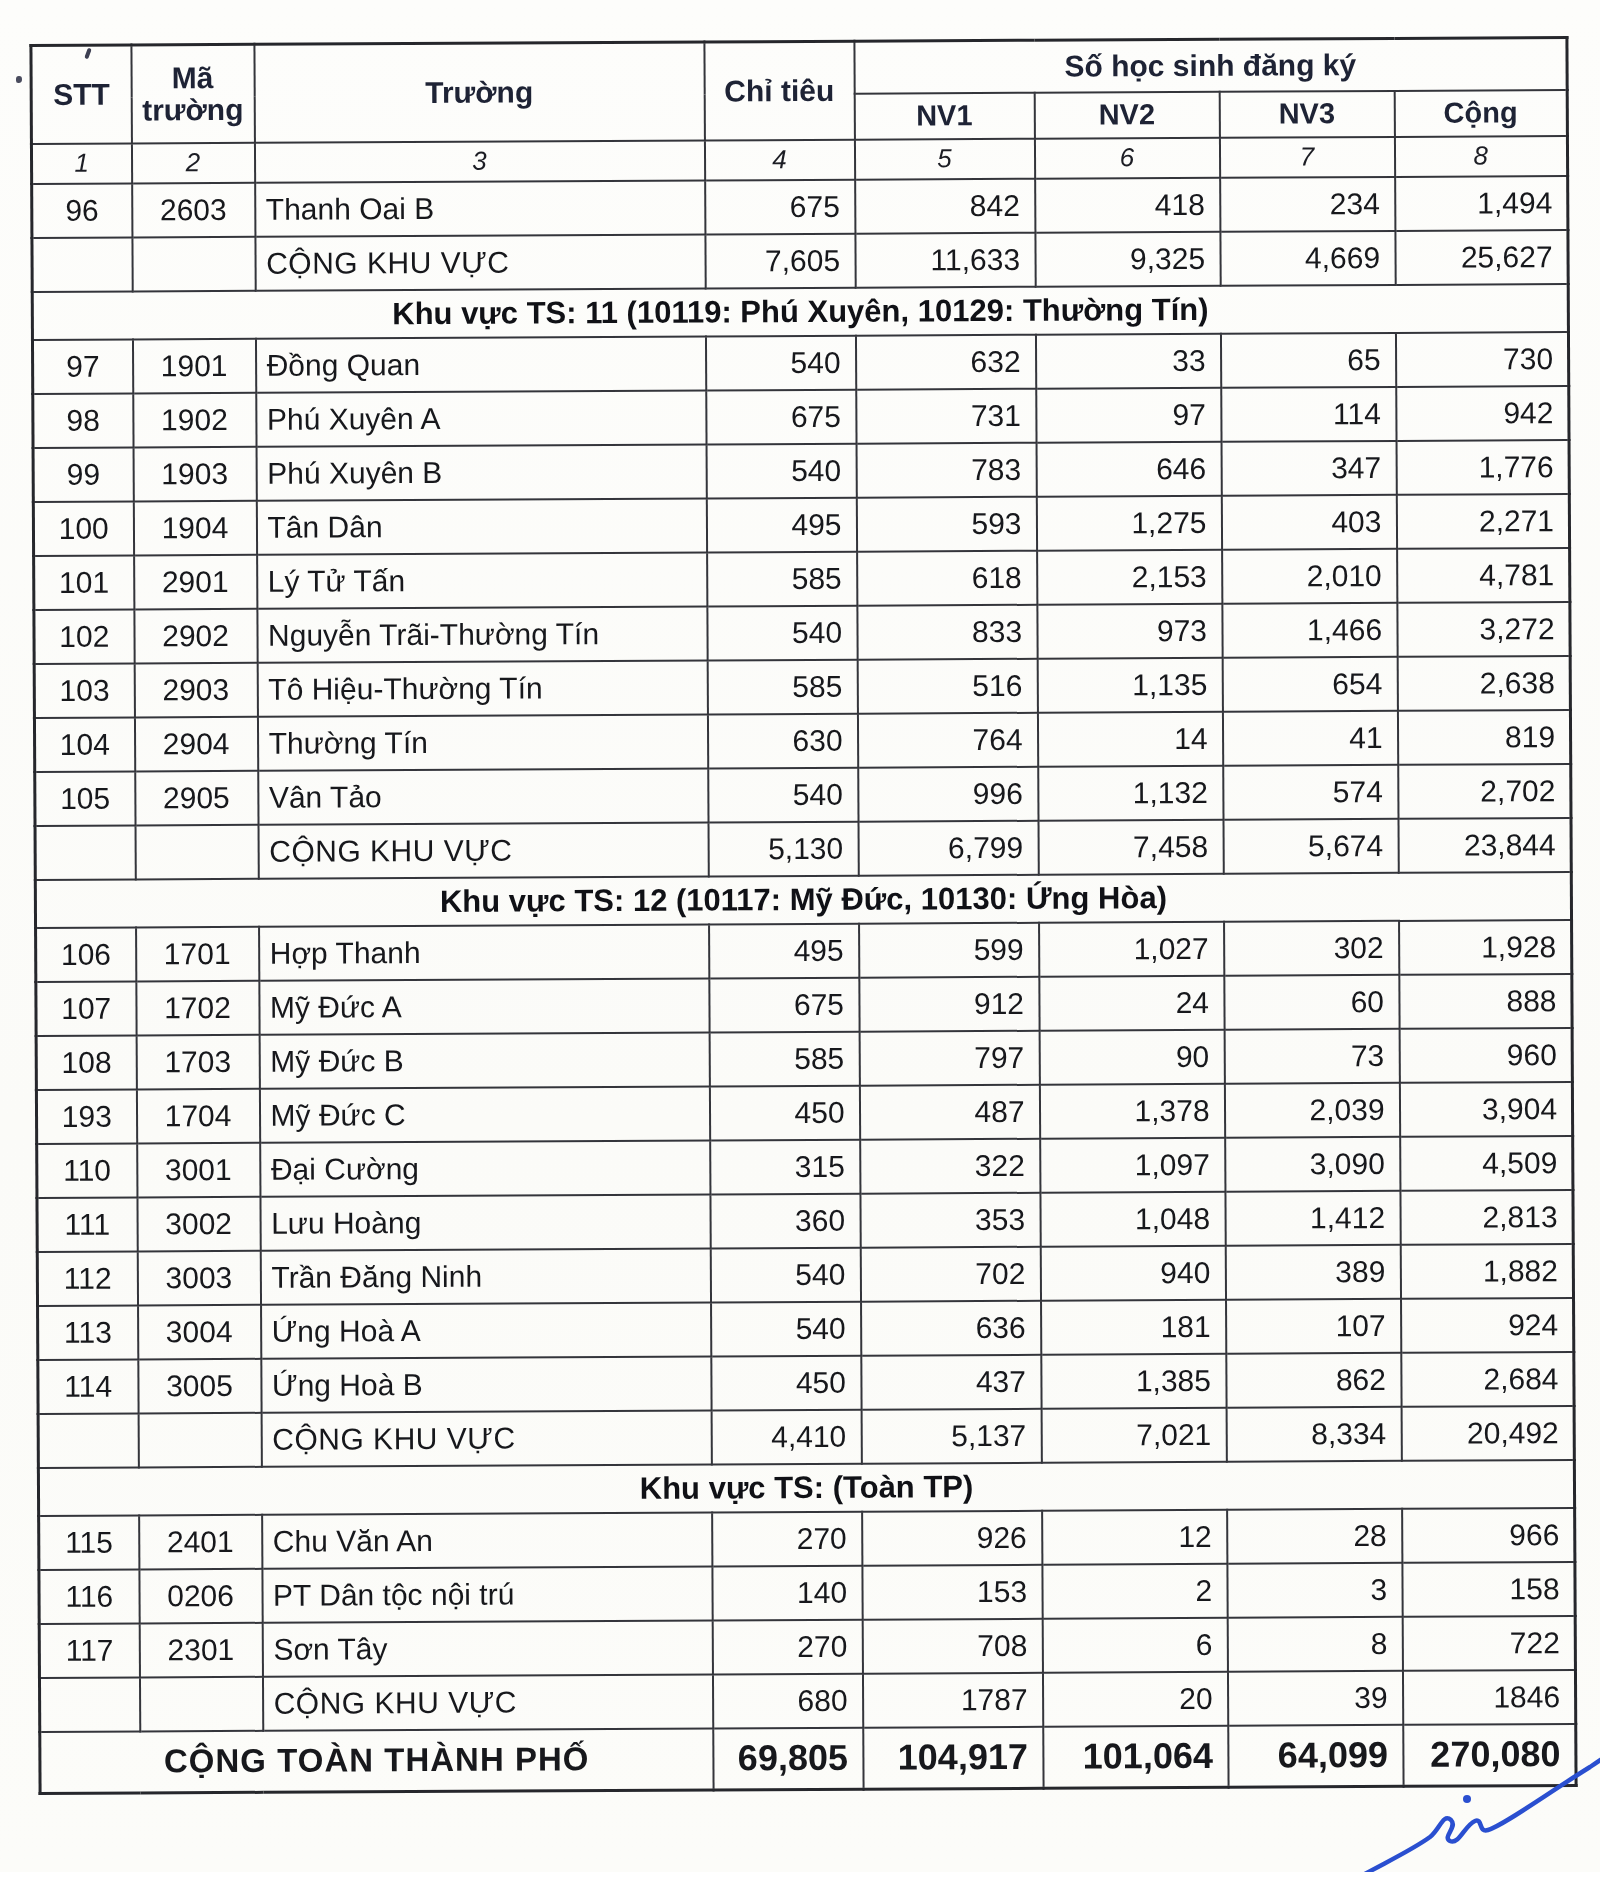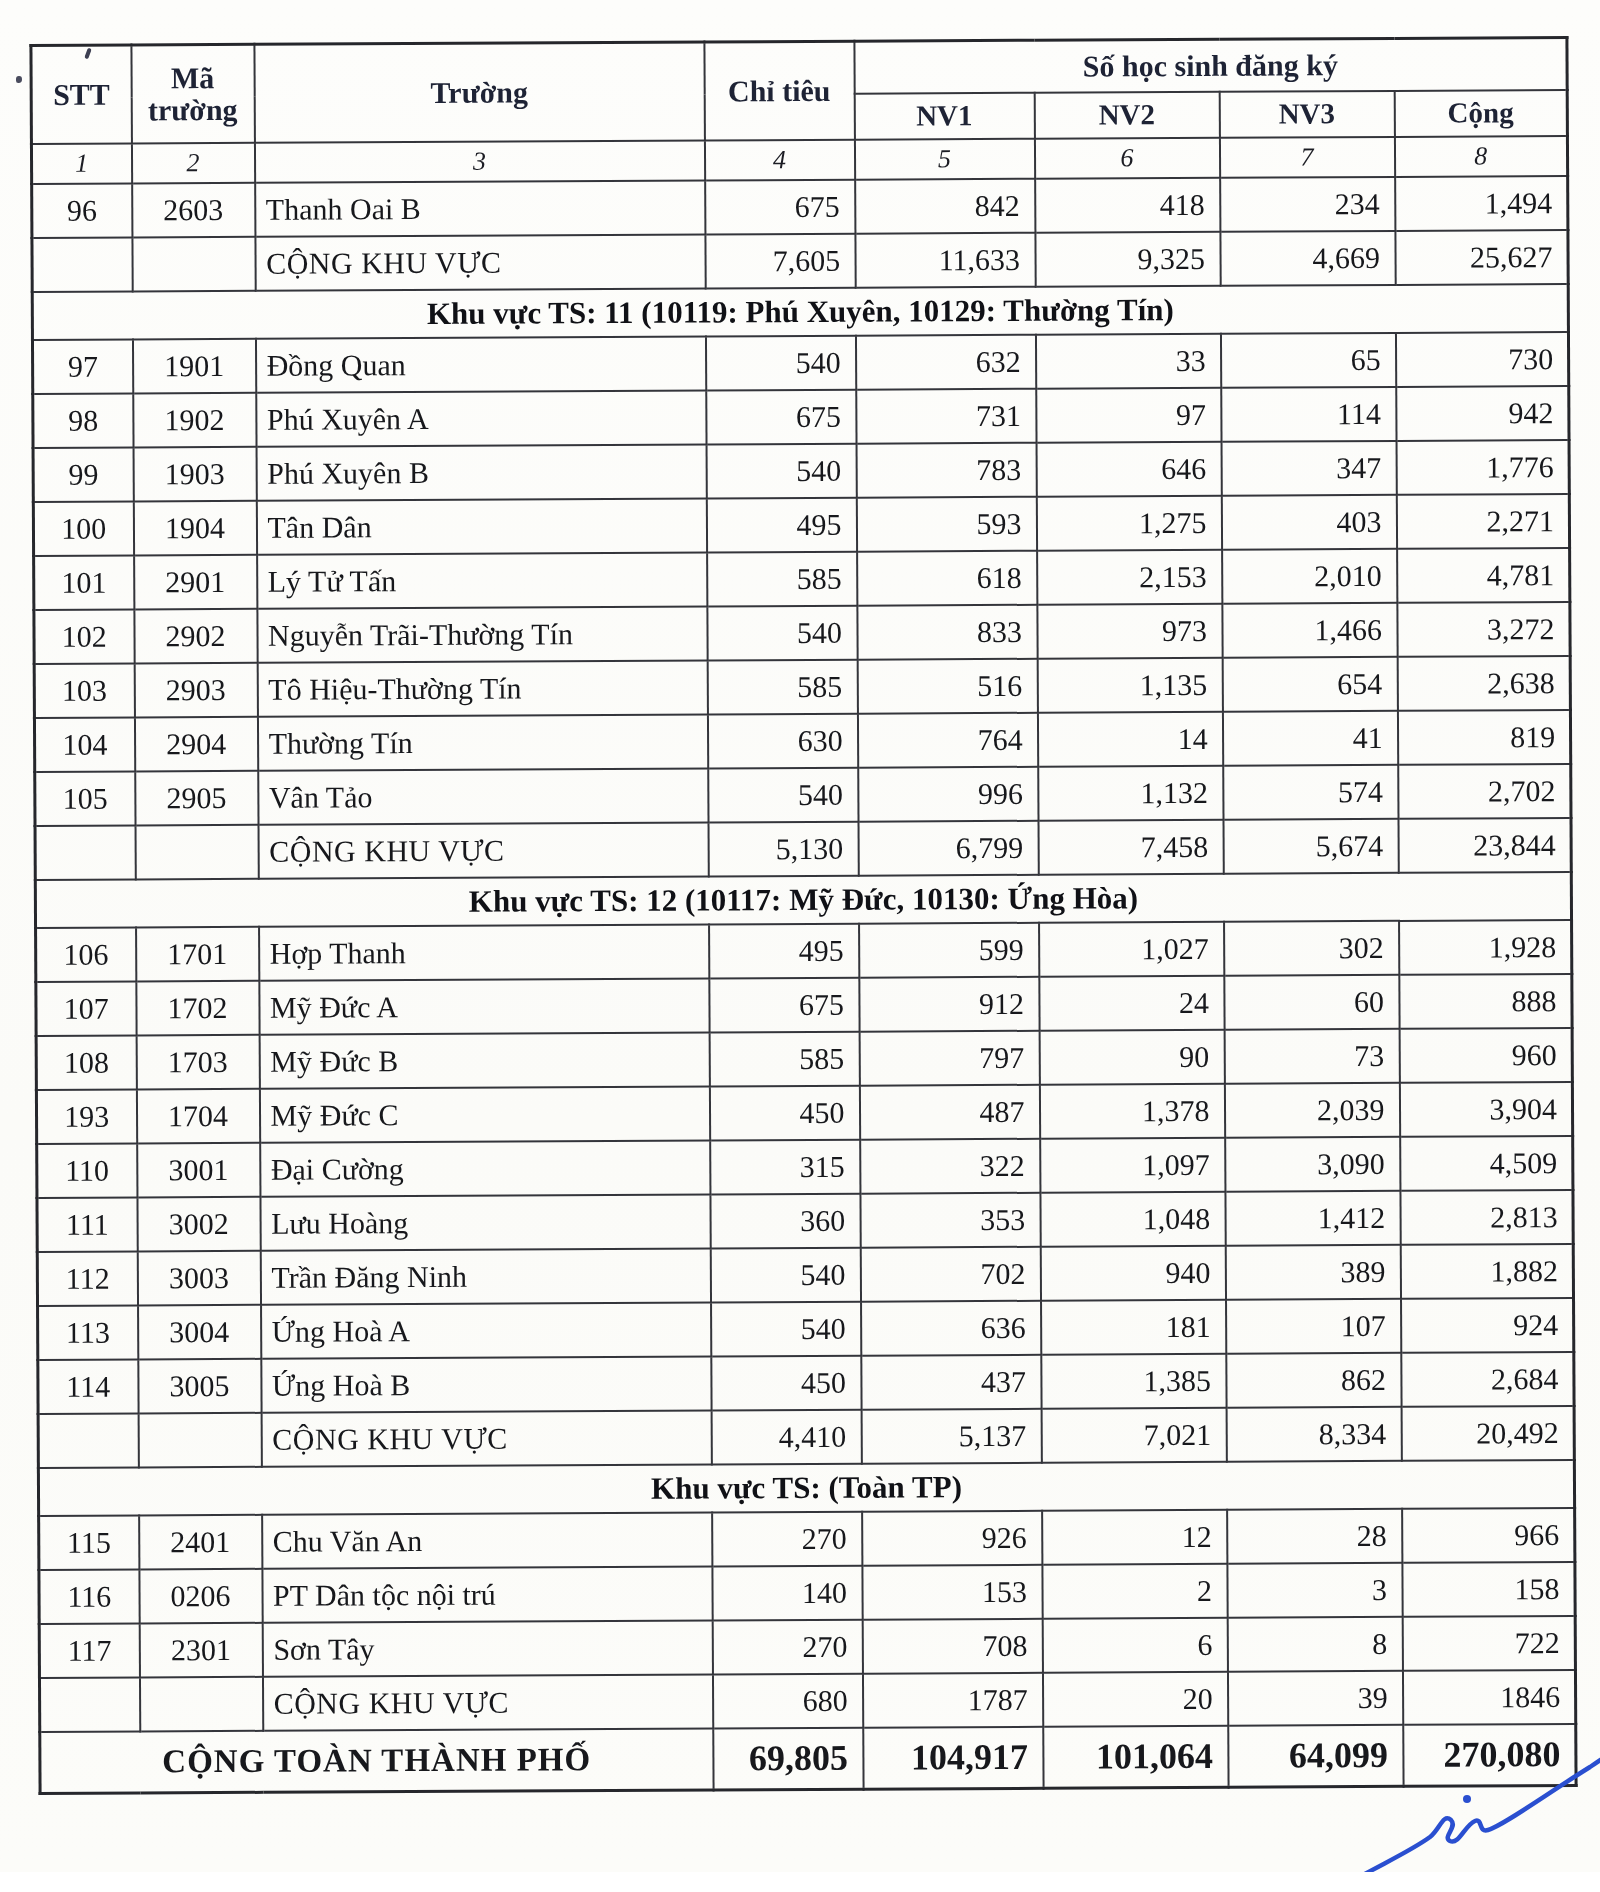--- a/index.html
+++ b/index.html
@@ -1,19 +1,19 @@
 <!DOCTYPE html>
 <html lang="vi"><head>
 <meta charset="utf-8">
 <style>
   html,body { margin:0; padding:0; background:#ffffff; }
   .page {
     position:relative; width:1600px; height:1872px; overflow:hidden;
     background:linear-gradient(180deg,#fdfdfb 0%, #fbfbf8 60%, #fcfcf9 100%);
-    font-family:Liberation Serif, serif;
+    font-family:Liberation Sans, sans-serif;
     color:#17181c;
   }
   .table-wrap { position:absolute; left:34px; top:40px; width:1536px; transform:rotate(-0.3deg); transform-origin:50% 50%; }
   table { border-collapse:collapse; width:100%; table-layout:fixed; border:3px solid #26272c; }
   th, td { border:2px solid #34353b; overflow:hidden; white-space:nowrap; }
   thead th { font-weight:bold; color:#1e2335; font-size:30px; text-align:center; vertical-align:middle; }
   tr.h1 { height:52px; }
   tr.h2 { height:46px; }
   tr.h2 th { font-size:29px; }
   th.ma-truong { line-height:1.05; }

